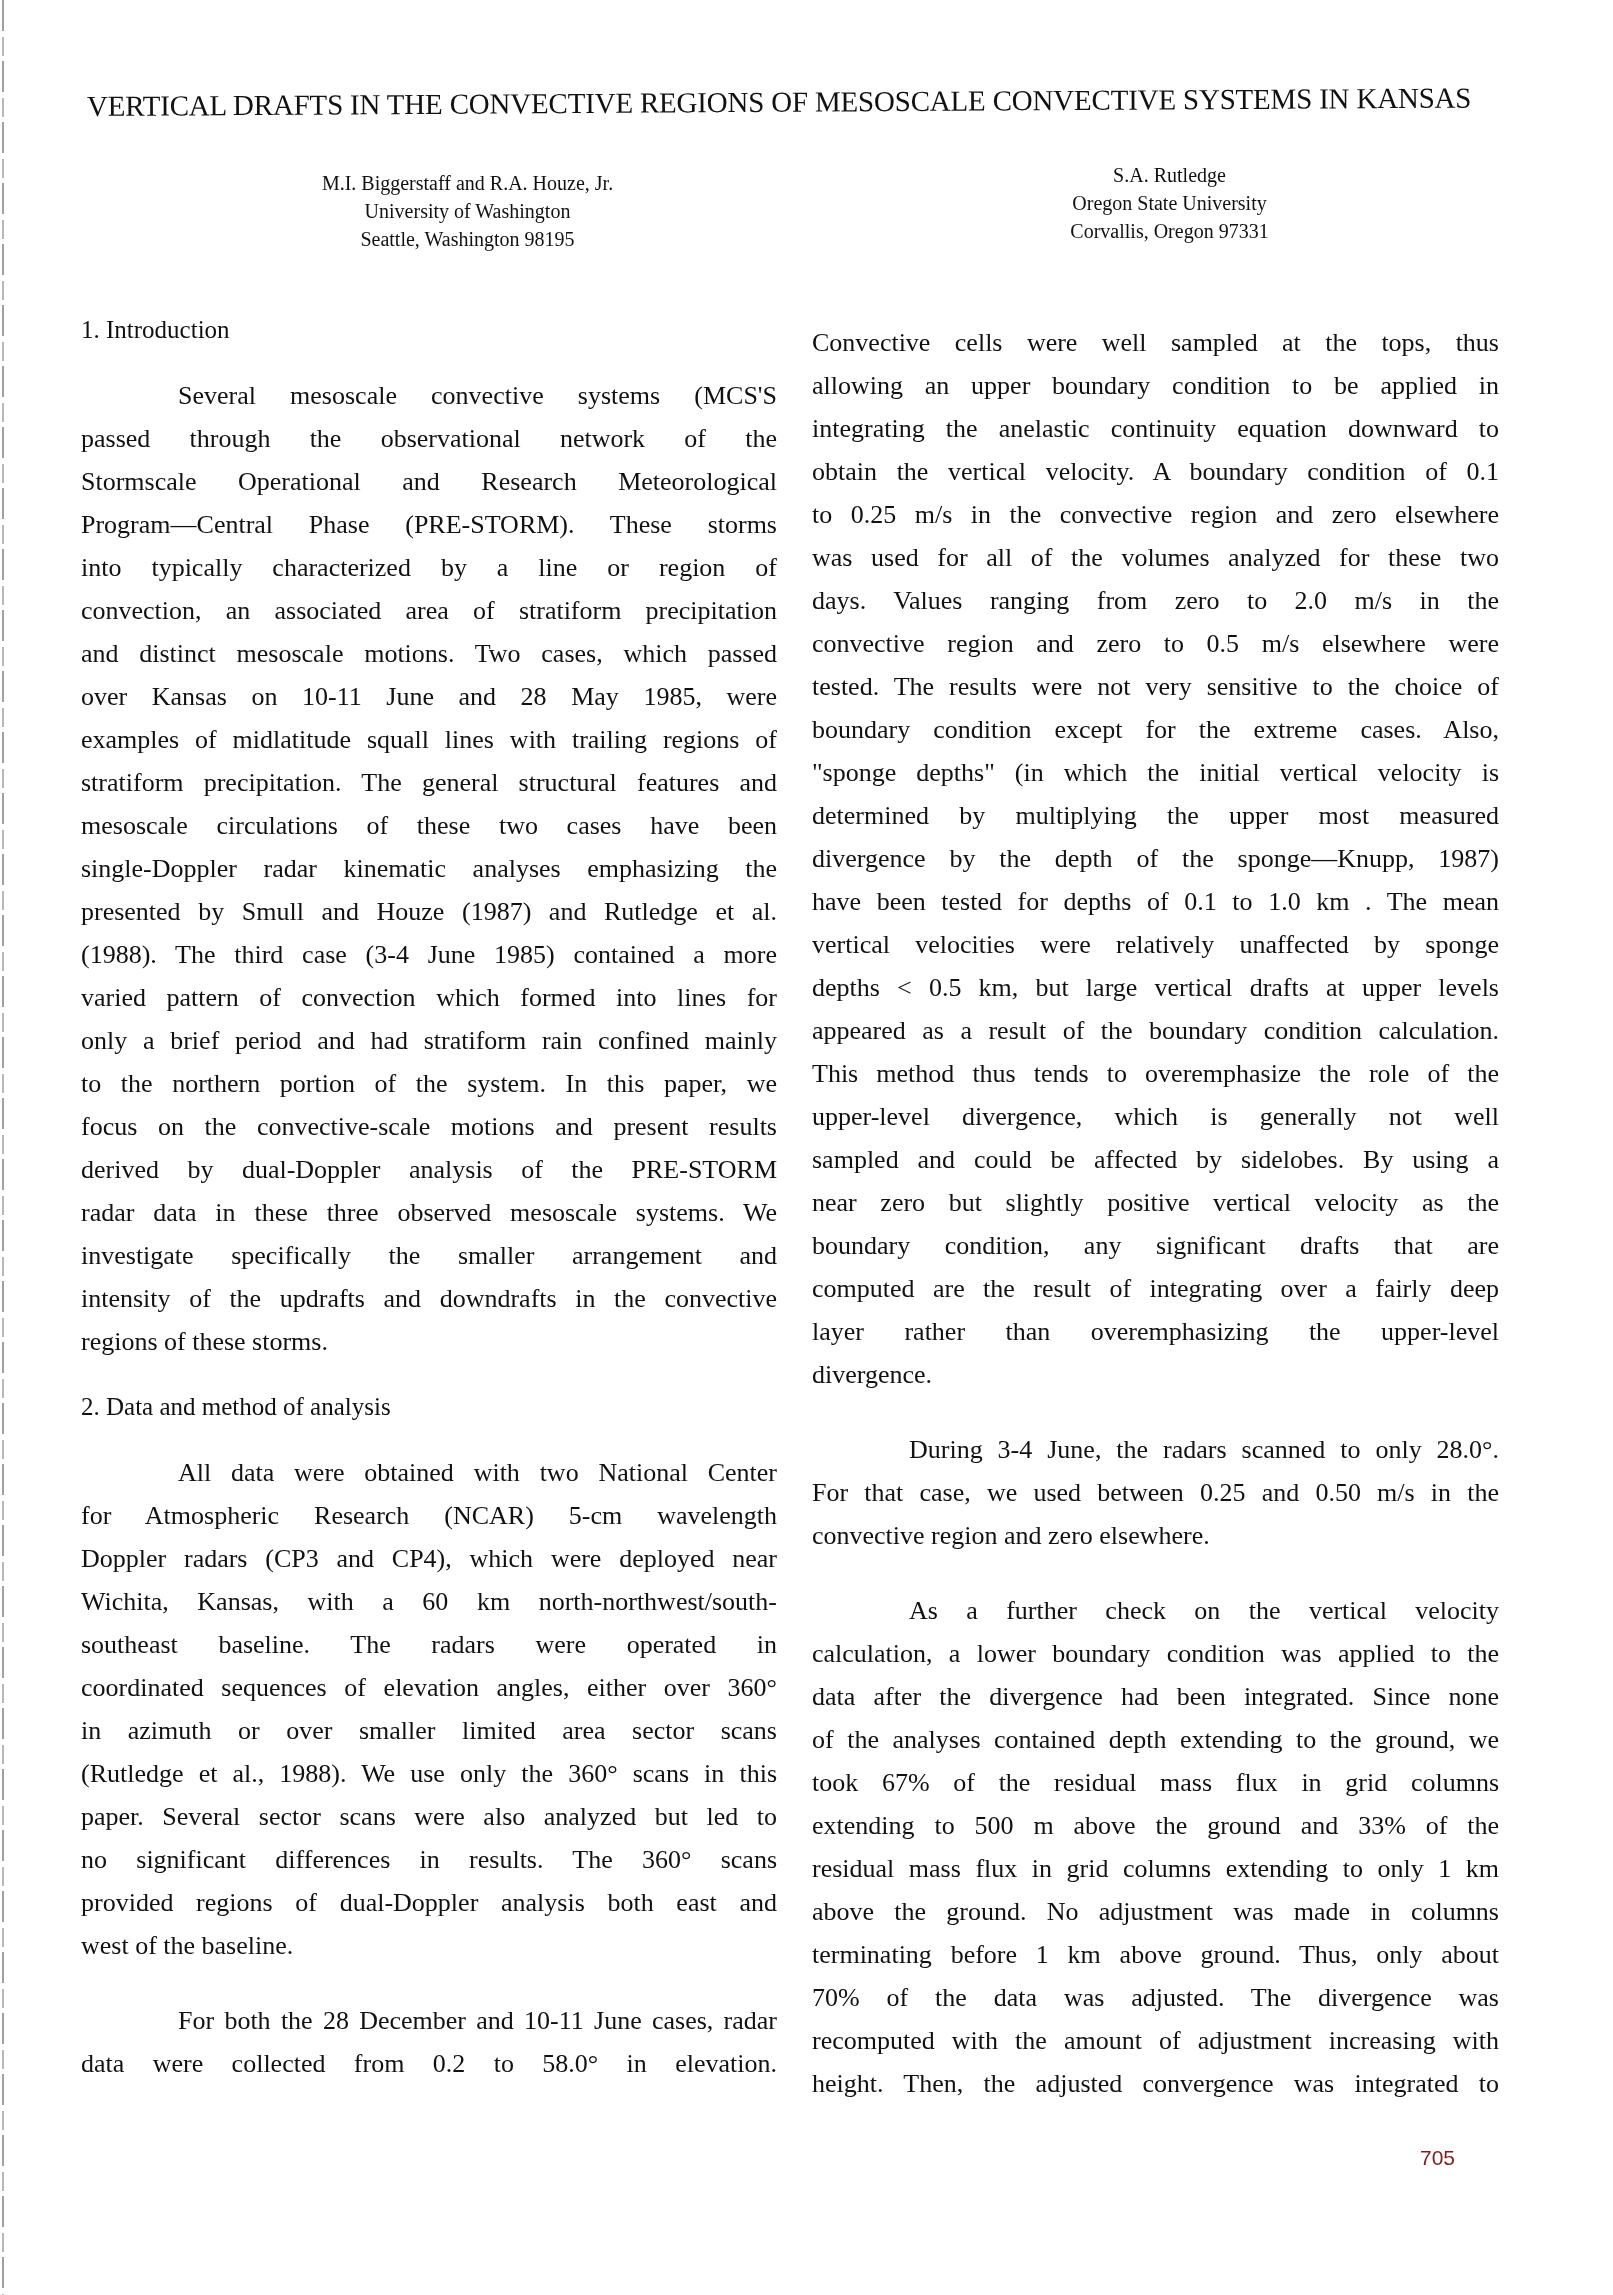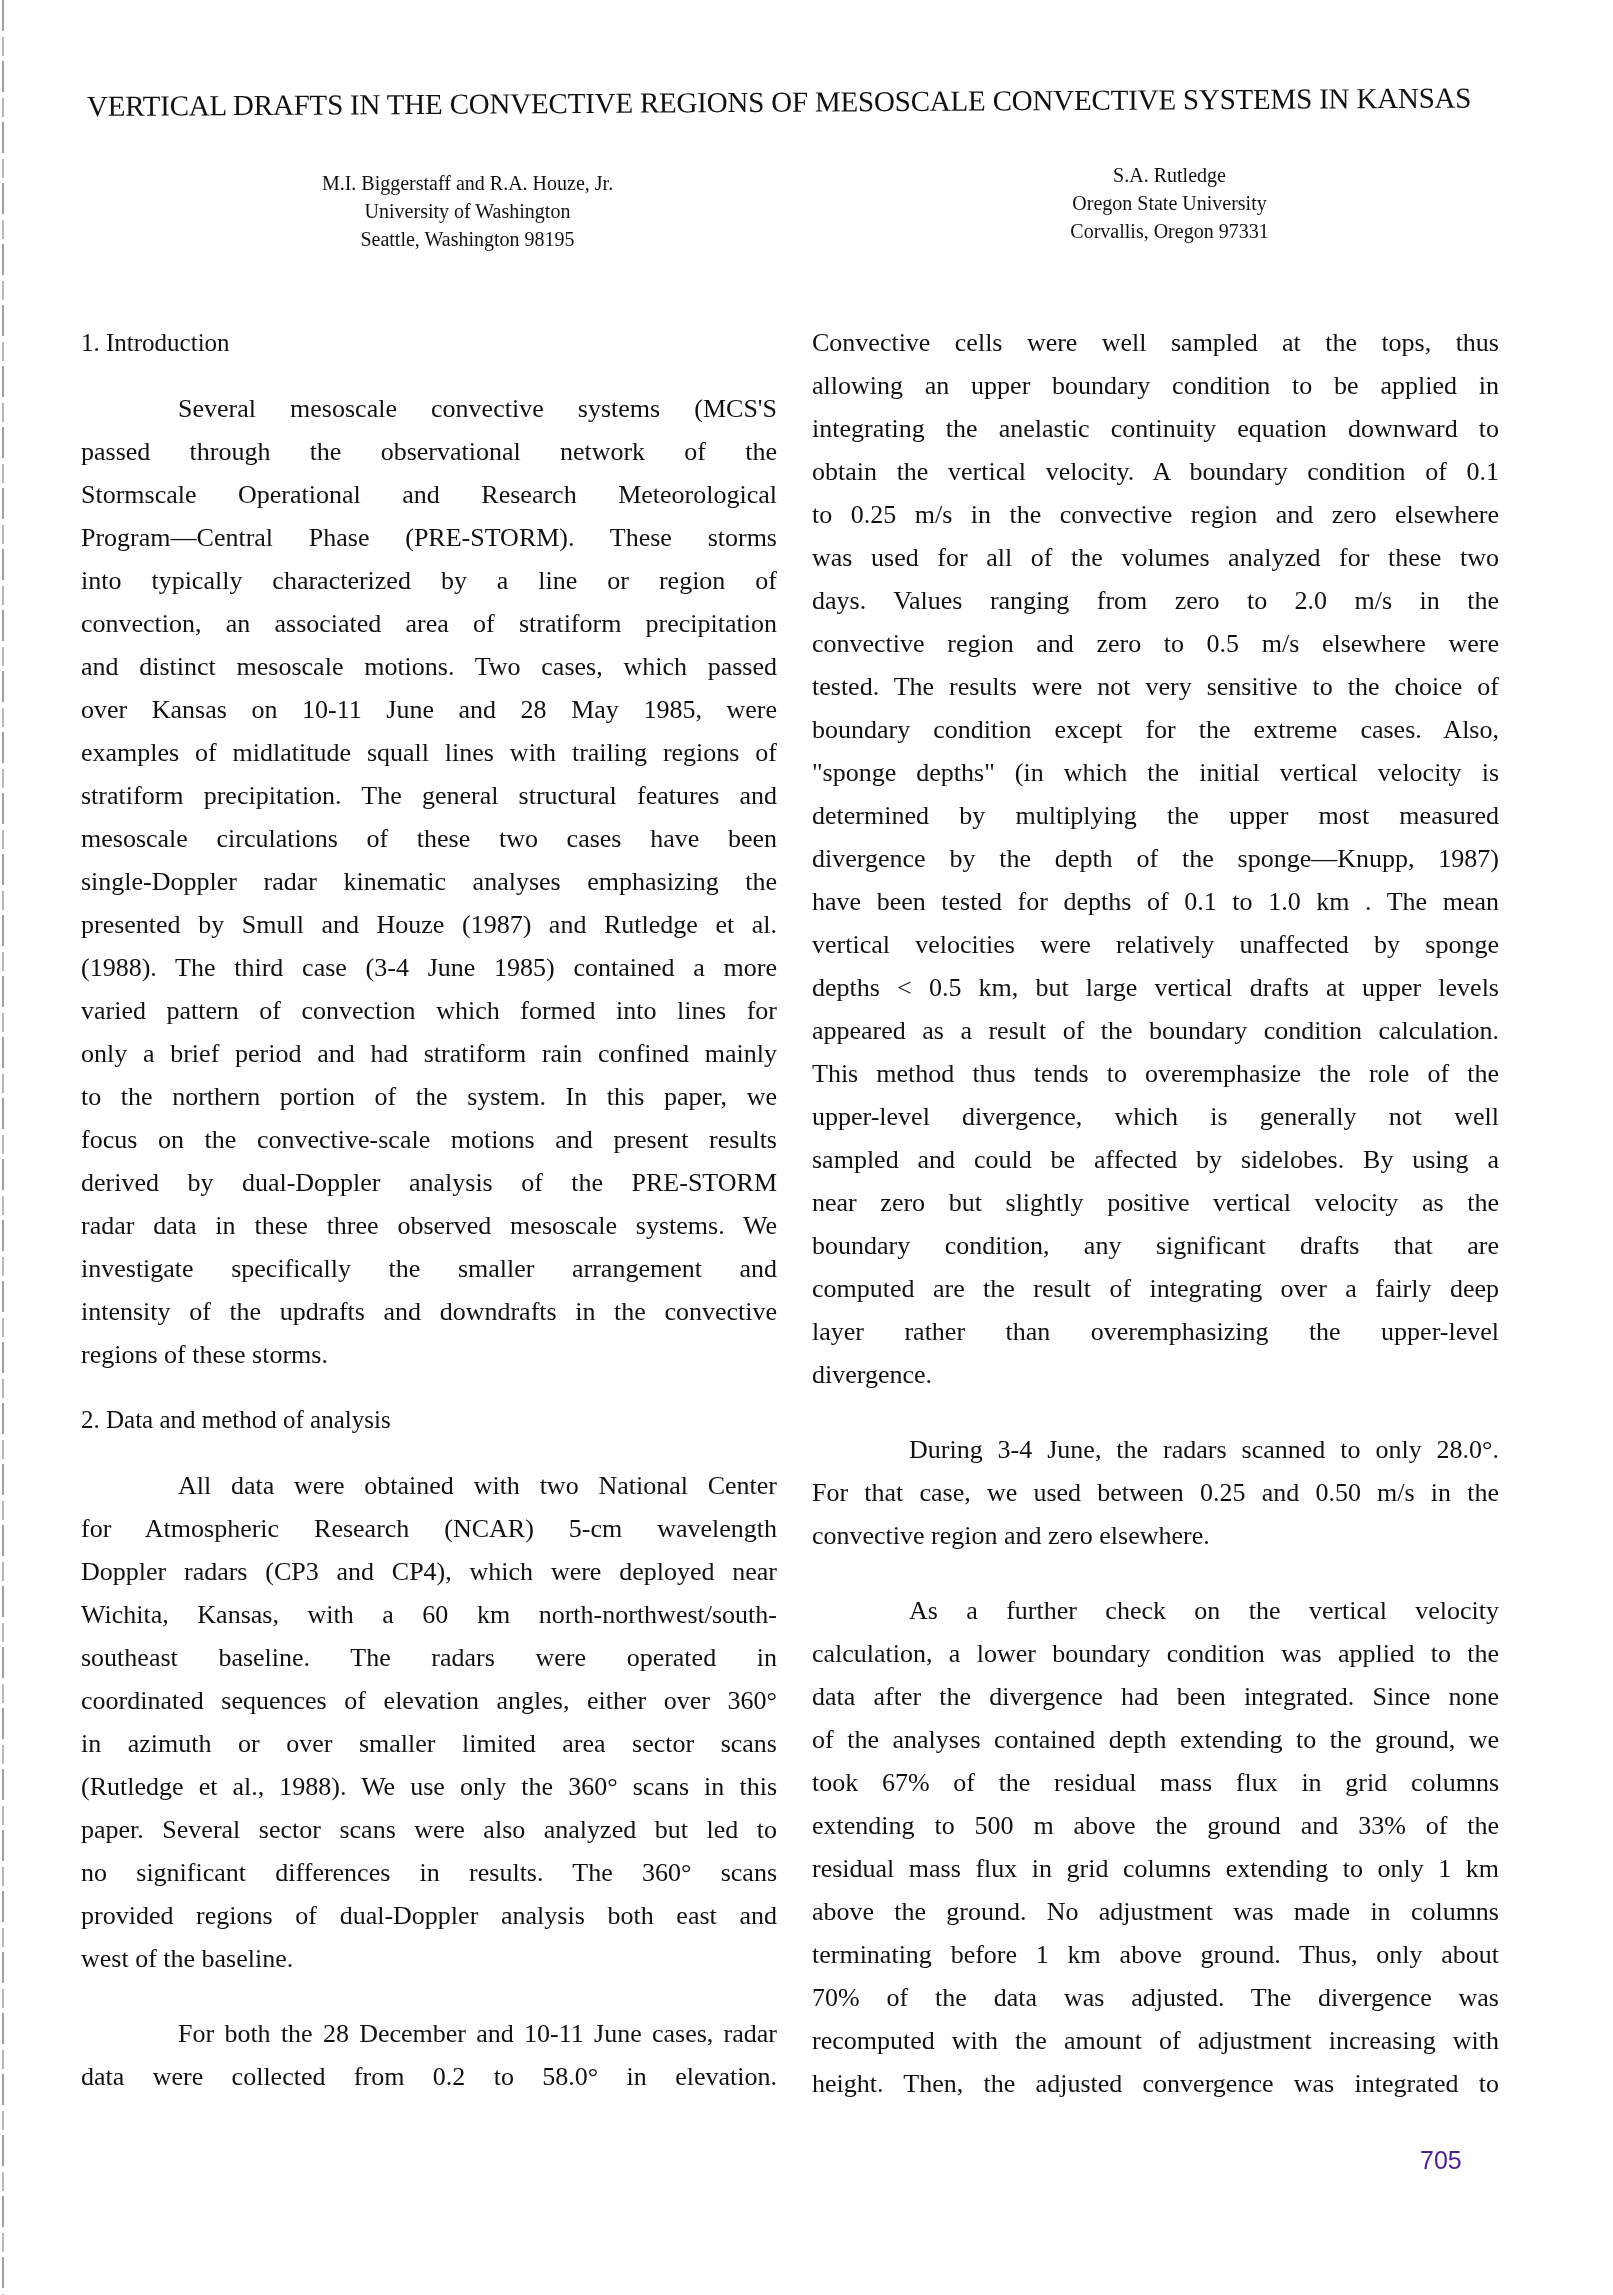--- a/index.html
+++ b/index.html
@@ -19,32 +19,32 @@
     transform:rotate(-0.35deg); transform-origin:left center;
   }
   .affil {
     position:absolute; text-align:center; font-size:20px; line-height:28px;
   }
   .affil.left { left:266px; top:169px; width:403px; }
   .affil.right { left:968px; top:161px; width:403px; }
   .col {
     position:absolute; font-size:26px; line-height:43px; text-align:justify;
   }
-  .col.left { left:81px; width:696px; top:308px;margin-top:13px; }
+  .col.left { left:81px; width:696px; top:308px; }
   .col.right { left:812px; width:687px; top:321px; }
   .col p { margin:0; }
   .line { display:block; text-align:justify; text-align-last:justify; white-space:nowrap; height:43px; }
   .line.last { text-align-last:left; }
   .indent { padding-left:97px; }
   .heading { font-size:25px; height:43px; display:block; }
   .gap { display:block; height:32px; }
   .gap-sm { display:block; height:22.6px; }
   .page-num {
-    position:absolute; left:1420px; top:2146px; font-size:25px;
-    font-family:"Liberation Sans","DejaVu Sans",sans-serif; color:#4c1d95;
+    position:absolute; left:1420px; top:2146px; font-size:21px;
+    font-family:"Liberation Sans","DejaVu Sans",sans-serif; color:#7f1d1d;
   }
 </style>
 </head>
 <body>
 
 <div class="scan-edge"></div>
 
 <div class="title">VERTICAL DRAFTS IN THE CONVECTIVE REGIONS OF MESOSCALE CONVECTIVE SYSTEMS IN KANSAS</div>
 
 <div class="affil left">

